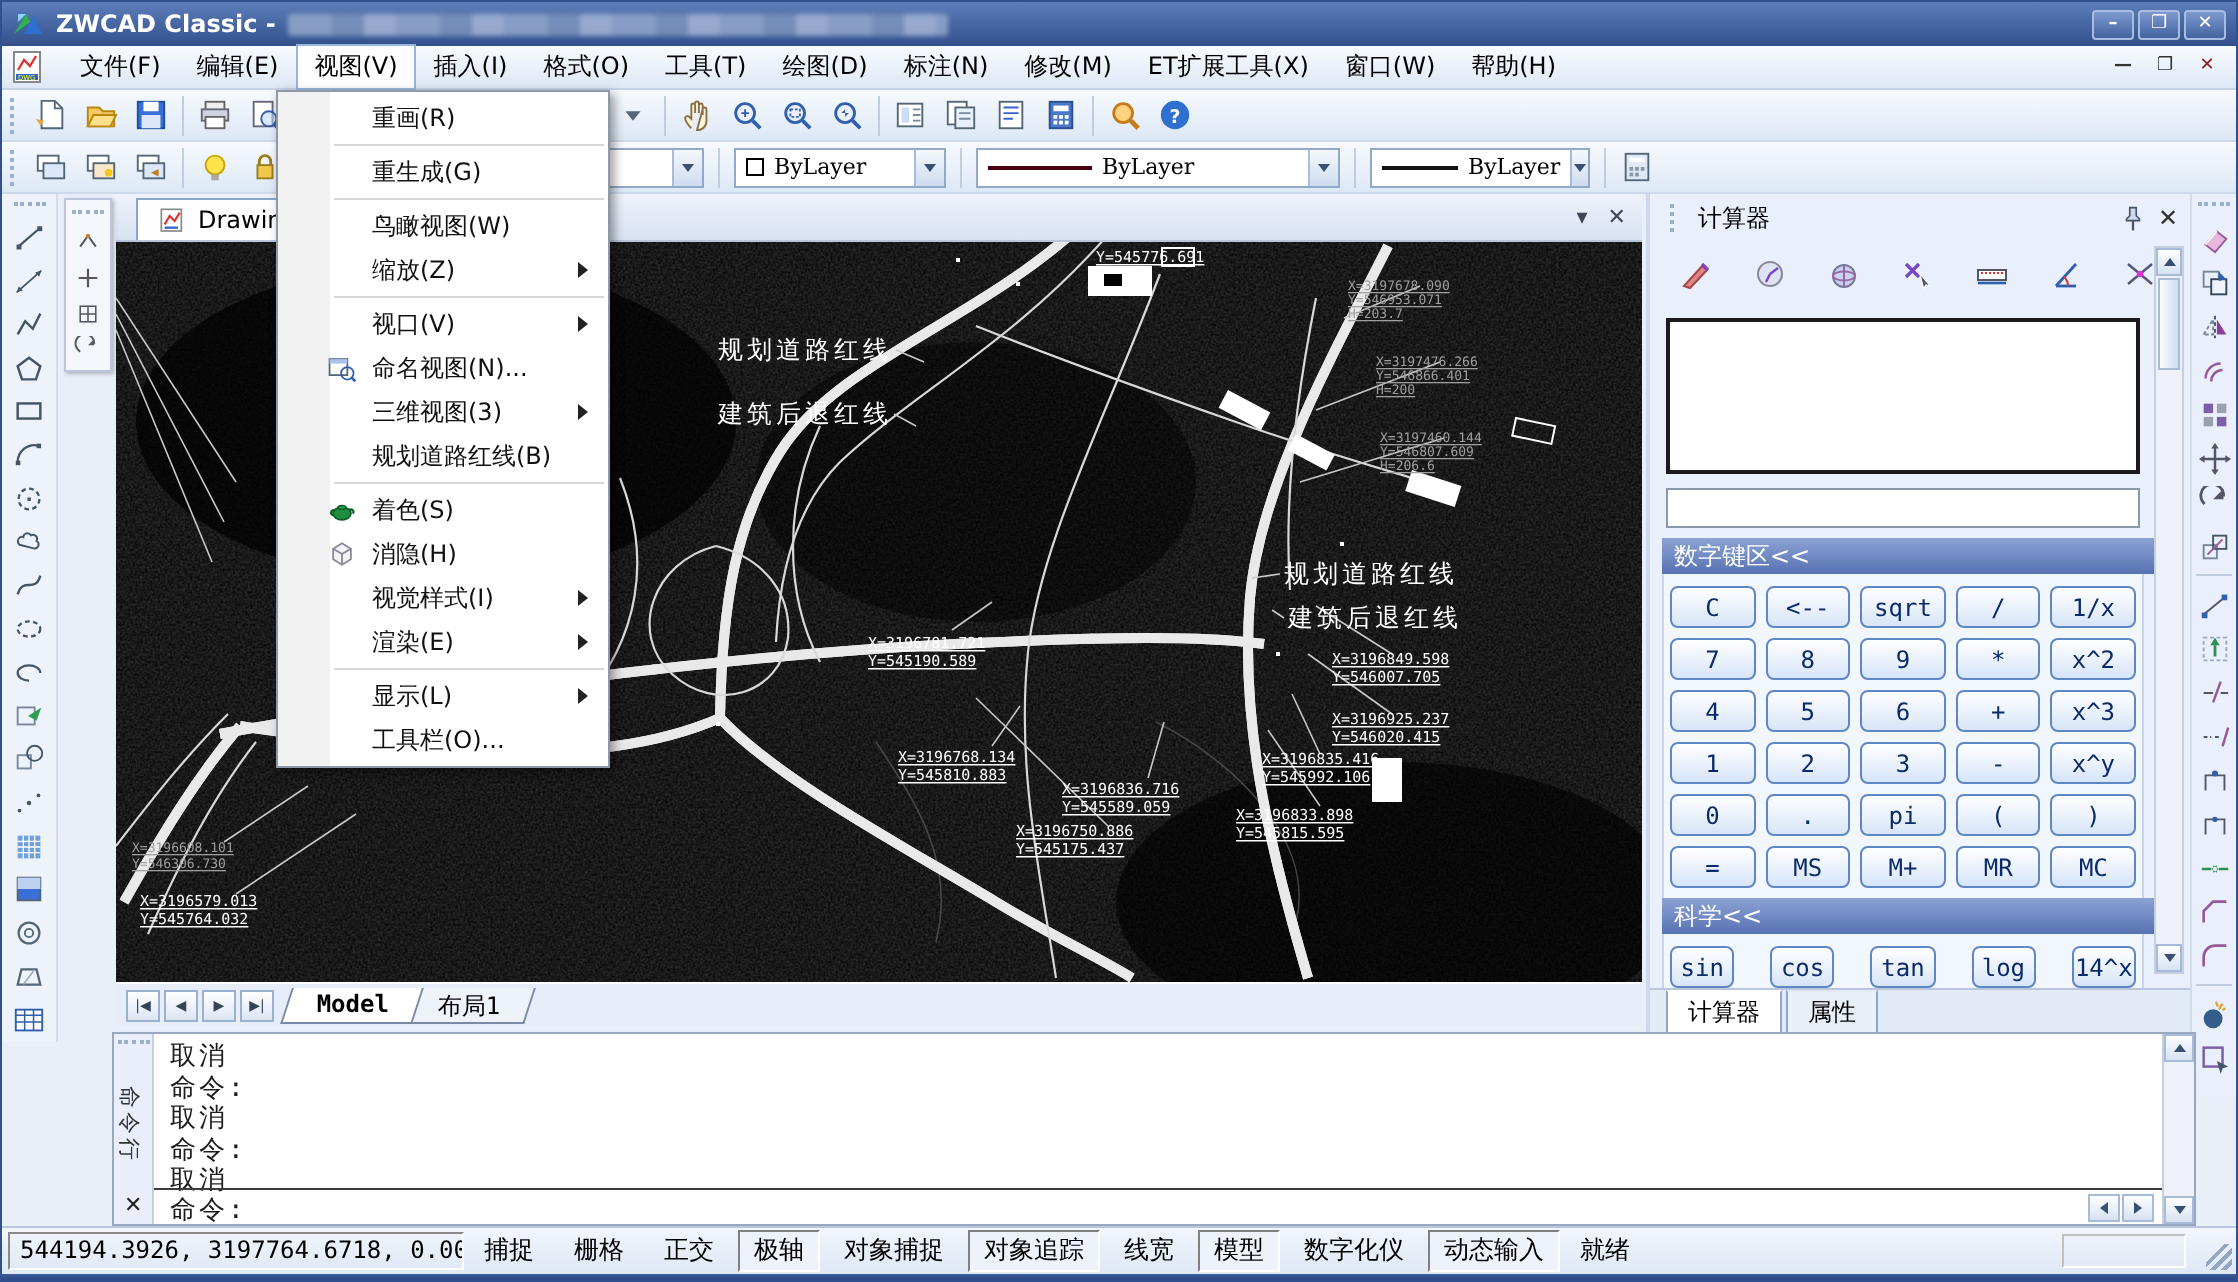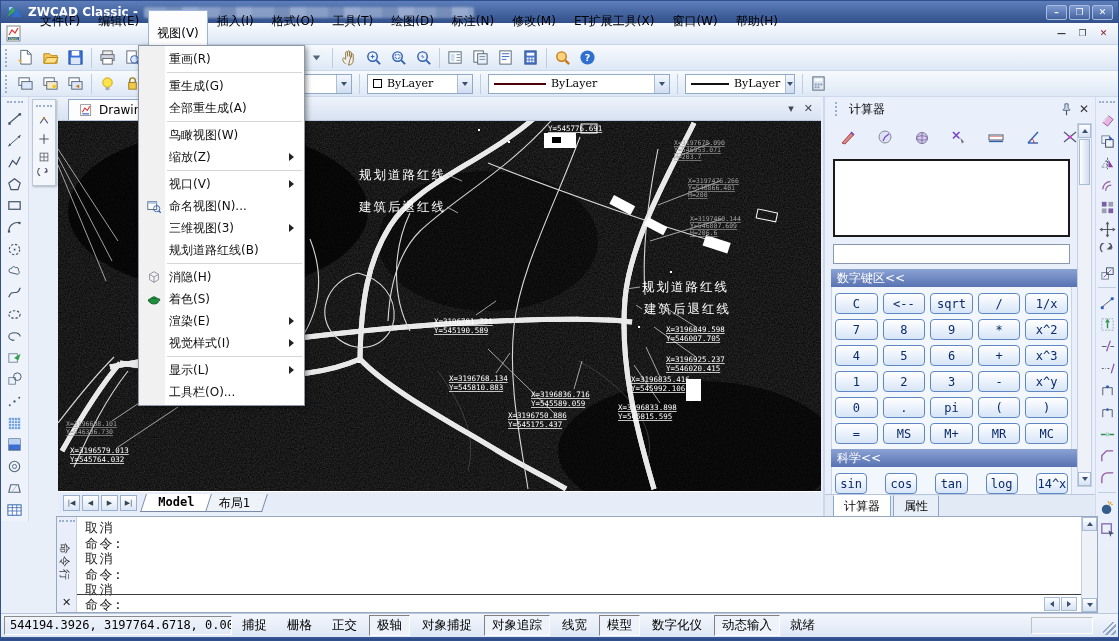--- a/index.html
+++ b/index.html
@@ -8,21 +8,21 @@
 
 .titlebar{position:absolute;top:0;left:0;right:0;height:22px;background:linear-gradient(#5d7eba,#31508c);color:#fff;display:flex;align-items:center;padding:0 5px;gap:6px}
 .title-text{font-weight:bold;font-size:12px;white-space:nowrap}
 .blurblock{width:330px;height:11px;border-radius:2px;background:repeating-linear-gradient(90deg,#93a7cc 0 22px,#7e94bd 22px 38px,#a5b5d6 38px 54px);filter:blur(1.3px);opacity:.85}
 .winbtns{margin-left:auto;display:flex;gap:2px}
 .wb{width:21px;height:15px;border:1px solid #a8bce0;border-radius:2px;background:linear-gradient(#7e9ad0,#44639f);color:#fff;font-size:9px;line-height:12px;text-align:center;font-weight:bold}
 
 .menubar{position:absolute;top:22px;left:0;right:0;height:22px;background:linear-gradient(#f8fbfe,#dde7f5);display:flex;align-items:center;padding-left:30px;border-bottom:1px solid #c6d3e8}
 .applogo{position:absolute;left:4px;top:2px}
 .menu-item{padding:3px 9px;color:#000;cursor:default;white-space:nowrap}
-.menu-item.active{background:#fdfdff;border:1px solid #98b4dd;padding:14px 8px}
+.menu-item.active{background:#fdfdff;border:1px solid #98b4dd;padding:2px 8px}
 .mdibtns{margin-left:auto;display:flex;gap:4px;padding-right:6px;color:#333;font-weight:bold}
 .mdib{width:17px;height:14px;text-align:center;font-size:9px;line-height:13px}
 
 .toolbar{position:absolute;left:0;right:0;display:flex;align-items:center;background:linear-gradient(#f7fafd,#dde8f6);border-bottom:1px solid #cdd8ea}
 .tb1{top:44px;height:26px}
 .tb2{top:70px;height:26px}
 .grip{width:4px;height:18px;margin:0 4px;border-left:2px dotted #9ab0cf}
 .hgrip{height:4px;width:16px;border-top:2px dotted #9ab0cf;margin:4px 0 3px}
 .tbtn{width:25px;height:22px;display:flex;align-items:center;justify-content:center}
 .tsep{width:1px;height:20px;background:#c0cde0;margin:0 3px}
@@ -103,21 +103,21 @@
 .frame-bottom{position:absolute;left:0;right:0;bottom:0;height:5px;background:linear-gradient(#3c5c9e,#1e3a72)}
 .coords{width:228px;height:19px;border:1px solid;border-color:#8a8a8a #fff #fff #8a8a8a;font-family:"DejaVu Sans Mono",monospace;font-size:12px;padding:1px 5px;white-space:nowrap;overflow:hidden}
 .stog{padding:1px 7px;margin:0 2px;font-size:12.5px;border:1px solid transparent;white-space:nowrap}
 .stog.pressed{border-color:#808080 #fdfdfd #fdfdfd #808080;background:#eef2fa}
 .ready{margin-left:8px;font-size:12.5px}
 .stat-empty{margin-left:auto;width:62px;height:17px;border:1px solid;border-color:#c0c0c0 #fff #fff #c0c0c0;margin-right:22px}
 .rgrip{position:absolute;right:2px;bottom:7px;width:13px;height:13px;background:
  linear-gradient(315deg,transparent 0 2px,#93a6c4 2px 4px,transparent 4px 6px,#93a6c4 6px 8px,transparent 8px 10px,#93a6c4 10px 12px,transparent 12px)}
 
 .vmenu{position:absolute;left:137px;top:44px;width:167px;background:linear-gradient(90deg,#f1f1f1 0 26px,#fff 26px);border:1px solid #8e99a8;box-shadow:2px 2px 5px rgba(0,0,0,.4);padding:2px 0;z-index:60}
-.vm-item{height:22px;display:flex;align-items:center;font-size:12px;position:relative;padding-left:4px;gap:4px;color:#111}
+.vm-item{height:22px;display:flex;align-items:center;font-size:12px;position:relative;padding-left:21px;gap:4px;color:#111}
 .vm-ic{width:22px;height:18px;display:flex;align-items:center;justify-content:center;flex:none}
 .vm-arrow{position:absolute;right:6px;width:0;height:0;border:4px solid transparent;border-left:5px solid #222}
 .vm-sep{height:1px;background:#d6d6d6;margin:2px 2px 2px 28px}
 </style>
 </head>
 <body>
 
 <div class="app">
 
   <div class="titlebar">
@@ -955,24 +955,20 @@
   <div class="vmenu" id="view-menu">
       <div class="vm-item">
         <span class="vm-ic"></span>
         <span>重画(R)</span>
       </div>
       <div class="vm-sep"></div>
       <div class="vm-item">
         <span class="vm-ic"></span>
         <span>重生成(G)</span>
       </div>
-      <div class="vm-item">
-        <span class="vm-ic"></span>
-        <span>全部重生成(A)</span>
-      </div>
       <div class="vm-sep"></div>
       <div class="vm-item">
         <span class="vm-ic"></span>
         <span>鸟瞰视图(W)</span>
       </div>
       <div class="vm-item">
         <span class="vm-ic"></span>
         <span>缩放(Z)</span>
         <span class="vm-arrow"></span>
       </div>
@@ -999,47 +995,47 @@
         <span class="vm-arrow"></span>
       </div>
       <div class="vm-item">
         <span class="vm-ic"></span>
         <span>规划道路红线(B)</span>
       </div>
       <div class="vm-sep"></div>
       <div class="vm-item">
         <span class="vm-ic">
           <svg viewBox="0 0 18 18" width="16" height="16">
-            <path d="M4 6l5-3 5 3v6l-5 3-5-3z" fill="#f4f4f4" stroke="#889"></path>
-            <path d="M4 6l5 3 5-3M9 9v6" fill="none" stroke="#889"></path>
-          </svg>
-        </span>
-        <span>消隐(H)</span>
-      </div>
-      <div class="vm-item">
-        <span class="vm-ic">
-          <svg viewBox="0 0 18 18" width="16" height="16">
             <ellipse cx="9" cy="11" rx="5" ry="3.6" fill="#1f8f3f" stroke="#0c5f26"></ellipse>
             <path d="M4.5 9c-2 0-2.5 3 0 3" fill="none" stroke="#0c5f26" stroke-width="1.2"></path>
             <path d="M13 9c2-1 3 1 2 2" fill="none" stroke="#0c5f26" stroke-width="1.2"></path>
             <ellipse cx="9" cy="7.6" rx="2.2" ry="1" fill="#2fae52" stroke="#0c5f26"></ellipse>
           </svg>
         </span>
         <span>着色(S)</span>
       </div>
       <div class="vm-item">
+        <span class="vm-ic">
+          <svg viewBox="0 0 18 18" width="16" height="16">
+            <path d="M4 6l5-3 5 3v6l-5 3-5-3z" fill="#f4f4f4" stroke="#889"></path>
+            <path d="M4 6l5 3 5-3M9 9v6" fill="none" stroke="#889"></path>
+          </svg>
+        </span>
+        <span>消隐(H)</span>
+      </div>
+      <div class="vm-item">
+        <span class="vm-ic"></span>
+        <span>视觉样式(I)</span>
+        <span class="vm-arrow"></span>
+      </div>
+      <div class="vm-item">
         <span class="vm-ic"></span>
         <span>渲染(E)</span>
         <span class="vm-arrow"></span>
       </div>
-      <div class="vm-item">
-        <span class="vm-ic"></span>
-        <span>视觉样式(I)</span>
-        <span class="vm-arrow"></span>
-      </div>
       <div class="vm-sep"></div>
       <div class="vm-item">
         <span class="vm-ic"></span>
         <span>显示(L)</span>
         <span class="vm-arrow"></span>
       </div>
       <div class="vm-item">
         <span class="vm-ic"></span>
         <span>工具栏(O)...</span>
       </div>

